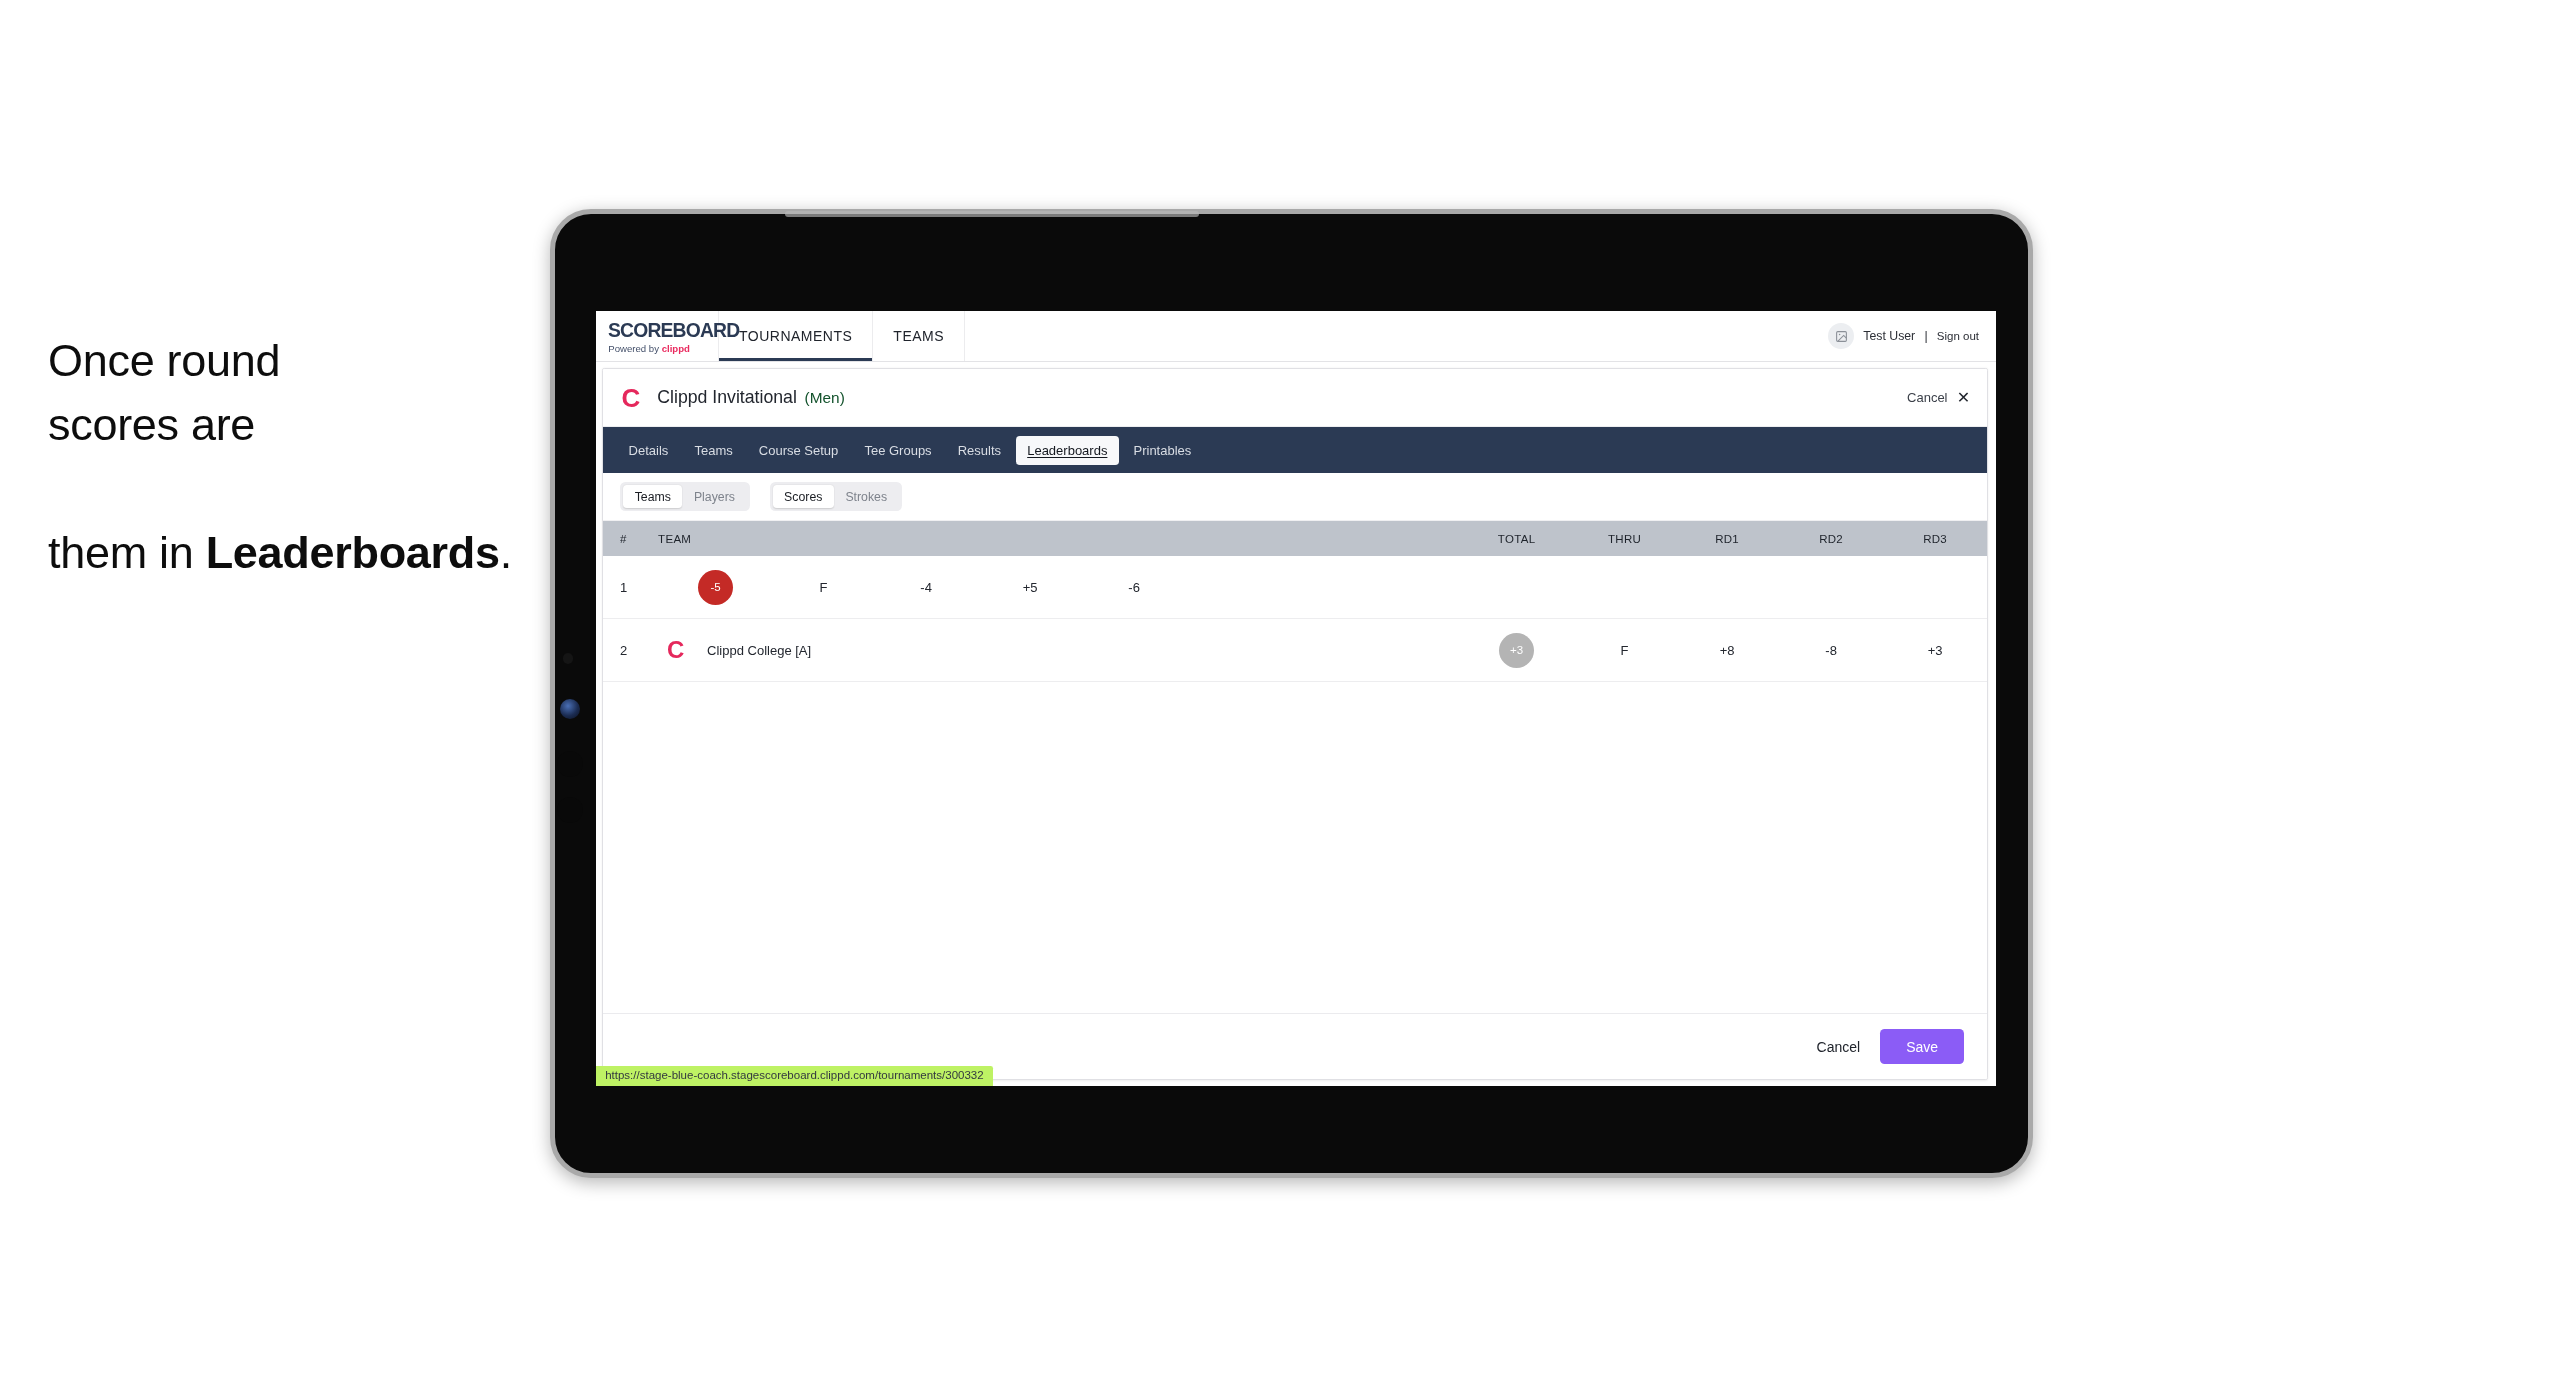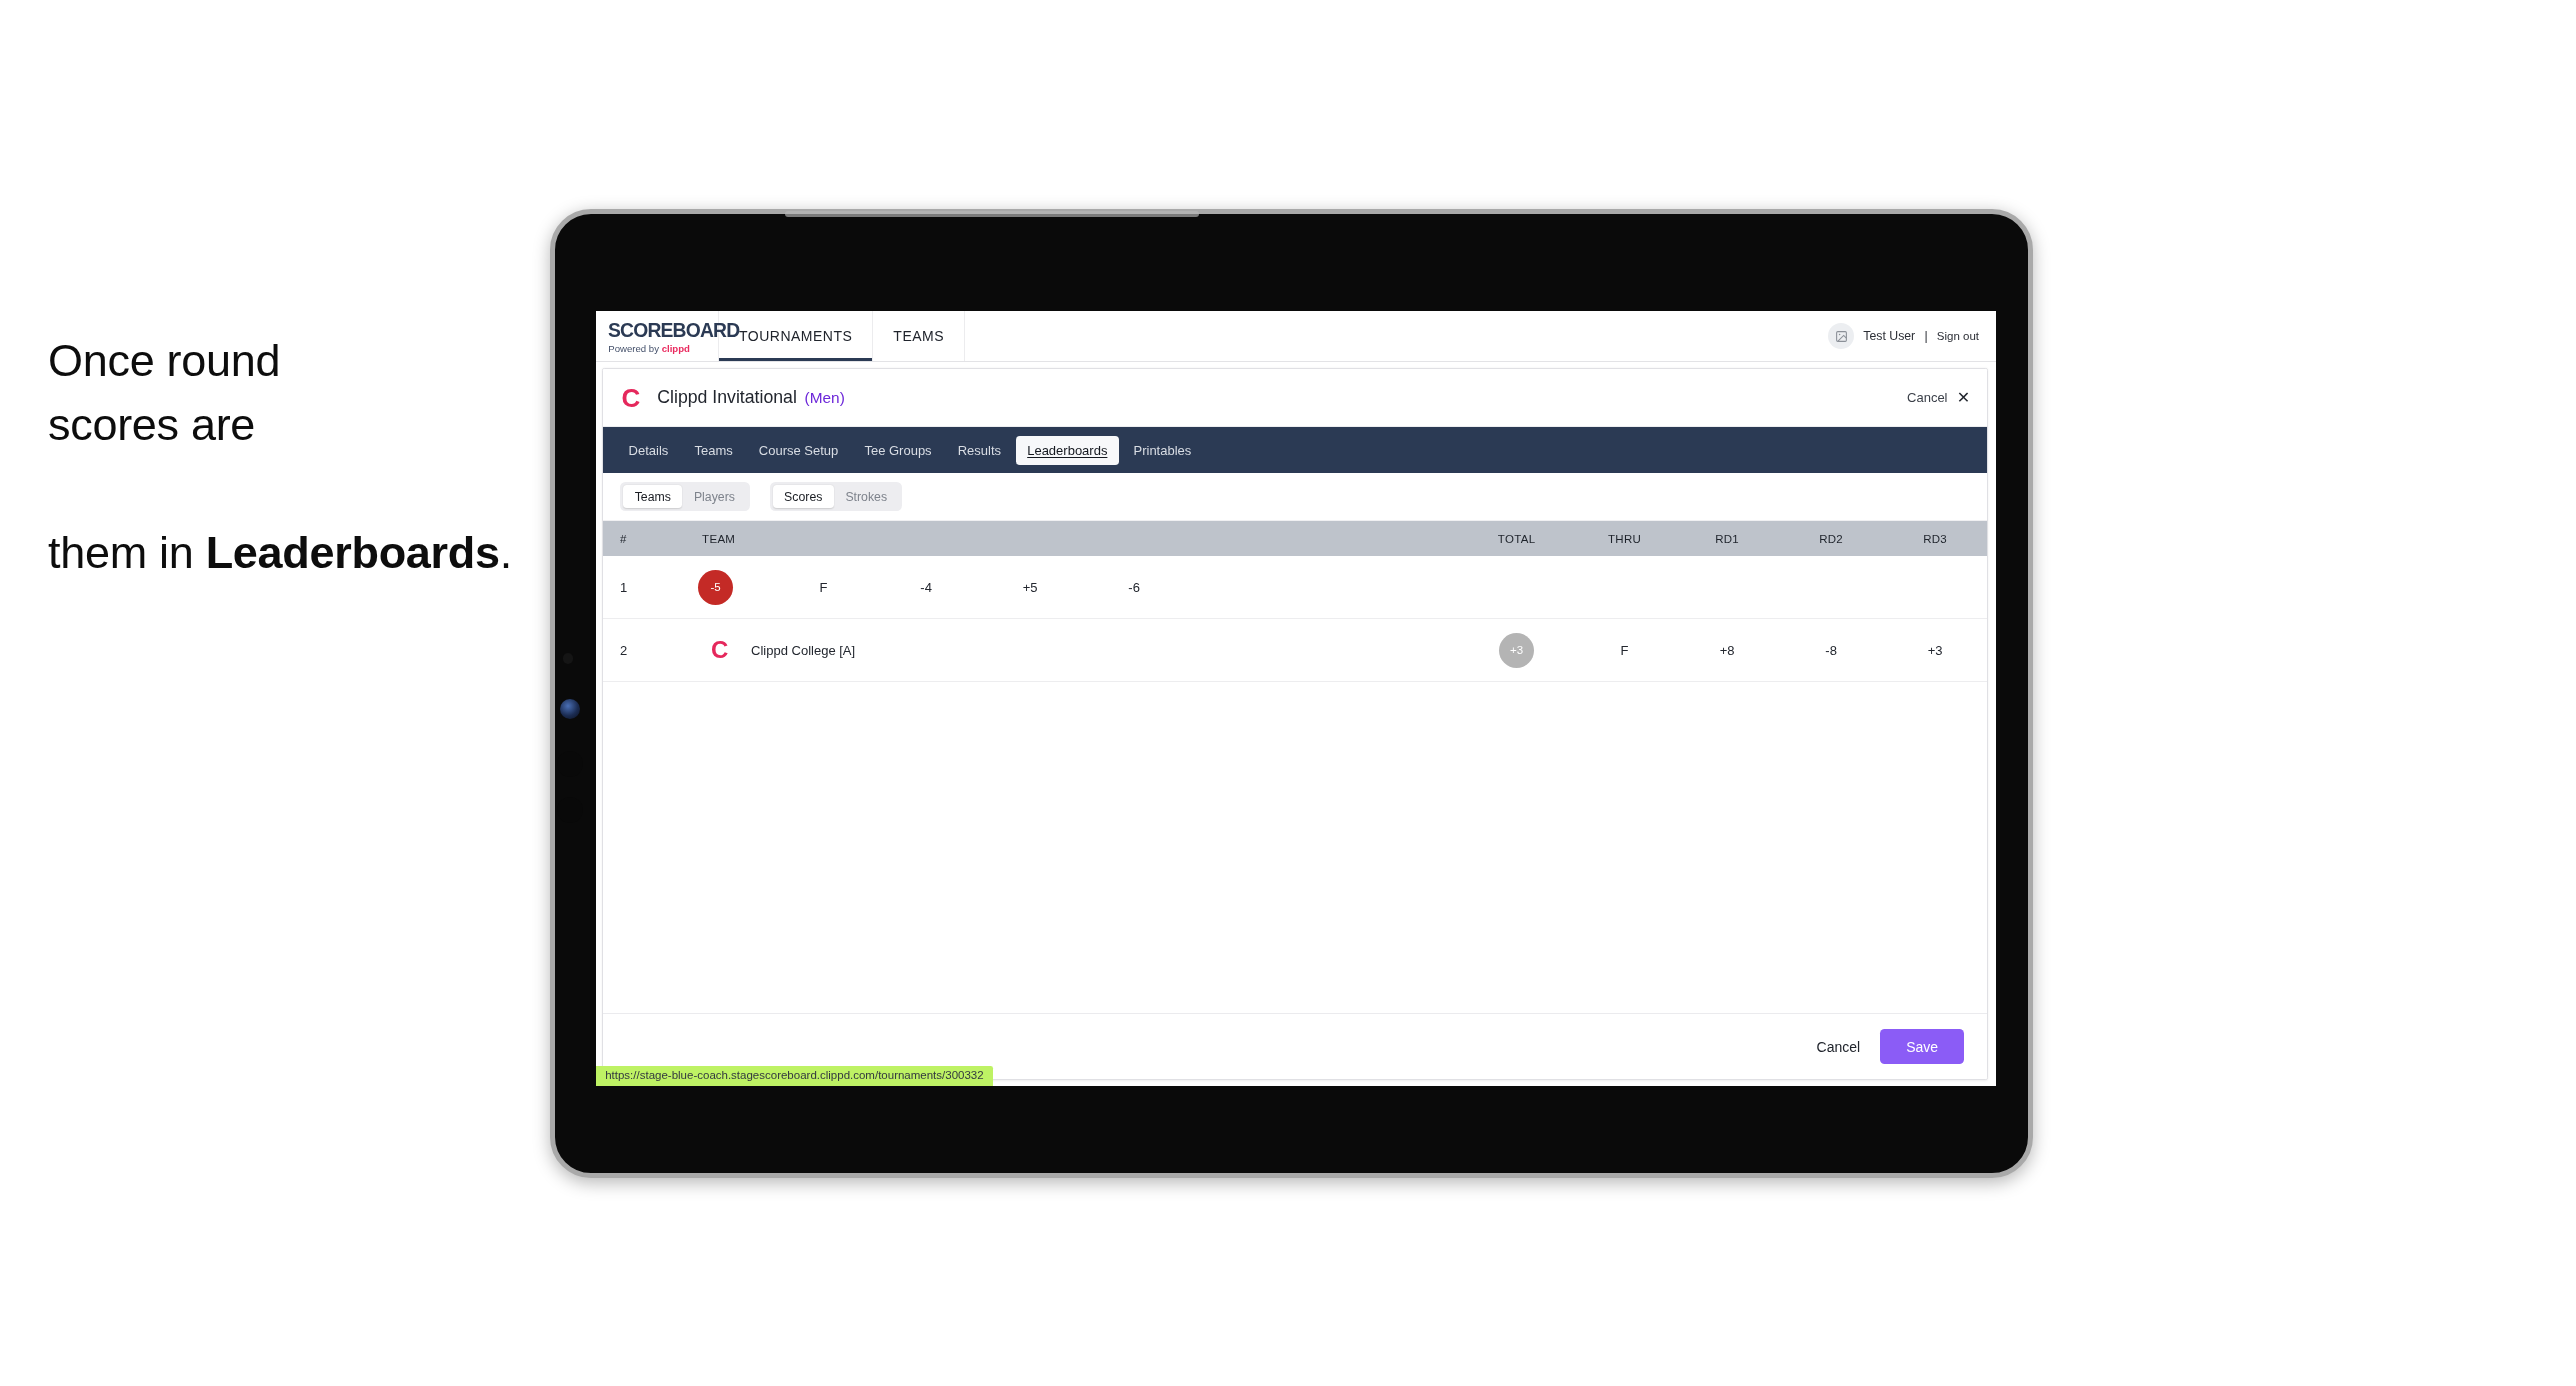--- a/index.html
+++ b/index.html
@@ -126,21 +126,21 @@
     padding: 0 17px 0 18.4px;
     border-bottom: 0.8px solid #edeef0;
     background: #fff;
   }
   .clippd-c {
     font-size: 26px; font-weight: bold; color: #e5285c;
     font-family: "Liberation Sans", sans-serif;
     line-height: 1; margin-right: 17px;
   }
   #tournament-title { font-size: 17.7px; color: #22262e; }
-  #tournament-gender { font-size: 15.4px; color: #6d28d9; margin-left: 7.7px; text-align: center; }
+  #tournament-gender { font-size: 15.4px; color: #14532d; margin-left: 7.7px; text-align: center; }
   #card-header .spacer { flex: 1; }
   #header-cancel {
     display: flex; align-items: center; gap: 9.2px;
     font-size: 13px; color: #3a3f48; cursor: pointer;
   }
   #header-cancel .x { font-size: 16px; color: #22262e; line-height: 1; }
 
   
   #tabstrip {
     height: 46px;
@@ -181,21 +181,21 @@
   #table-wrap { flex: 1; display: flex; flex-direction: column; background:#fff; }
   .lb-row { display: flex; align-items: center; }
   #lb-head {
     height: 35px; background: #bec3cb;
     font-size: 11.5px; color: #1e232b; letter-spacing: 0.3px;
   }
   .lb-body-row {
     height: 63px; border-bottom: 0.8px solid #ededef; font-size: 13px; color: #23272f;
   }
   .c-rank  { width: 55px; padding-left: 17px; }
-  .c-team  { flex: 1; display: flex; align-items: center; gap: 14px; margin-left: 44px; }
+  .c-team  { flex: 1; display: flex; align-items: center; gap: 14px; }
   .c-total { width: 115px; text-align: center; display:flex; align-items:center; justify-content:center; }
   .c-thru  { width: 101px; text-align: center; }
   .c-rd    { width: 104px; text-align: center; }
 
   .team-logo-sb {
     width: 35px; height: 35px; background: #2b3a54; border-radius: 2.3px;
     display: flex; flex-direction: column; align-items: center; justify-content: center;
     flex: none;
   }
   .team-logo-sb .lw {

